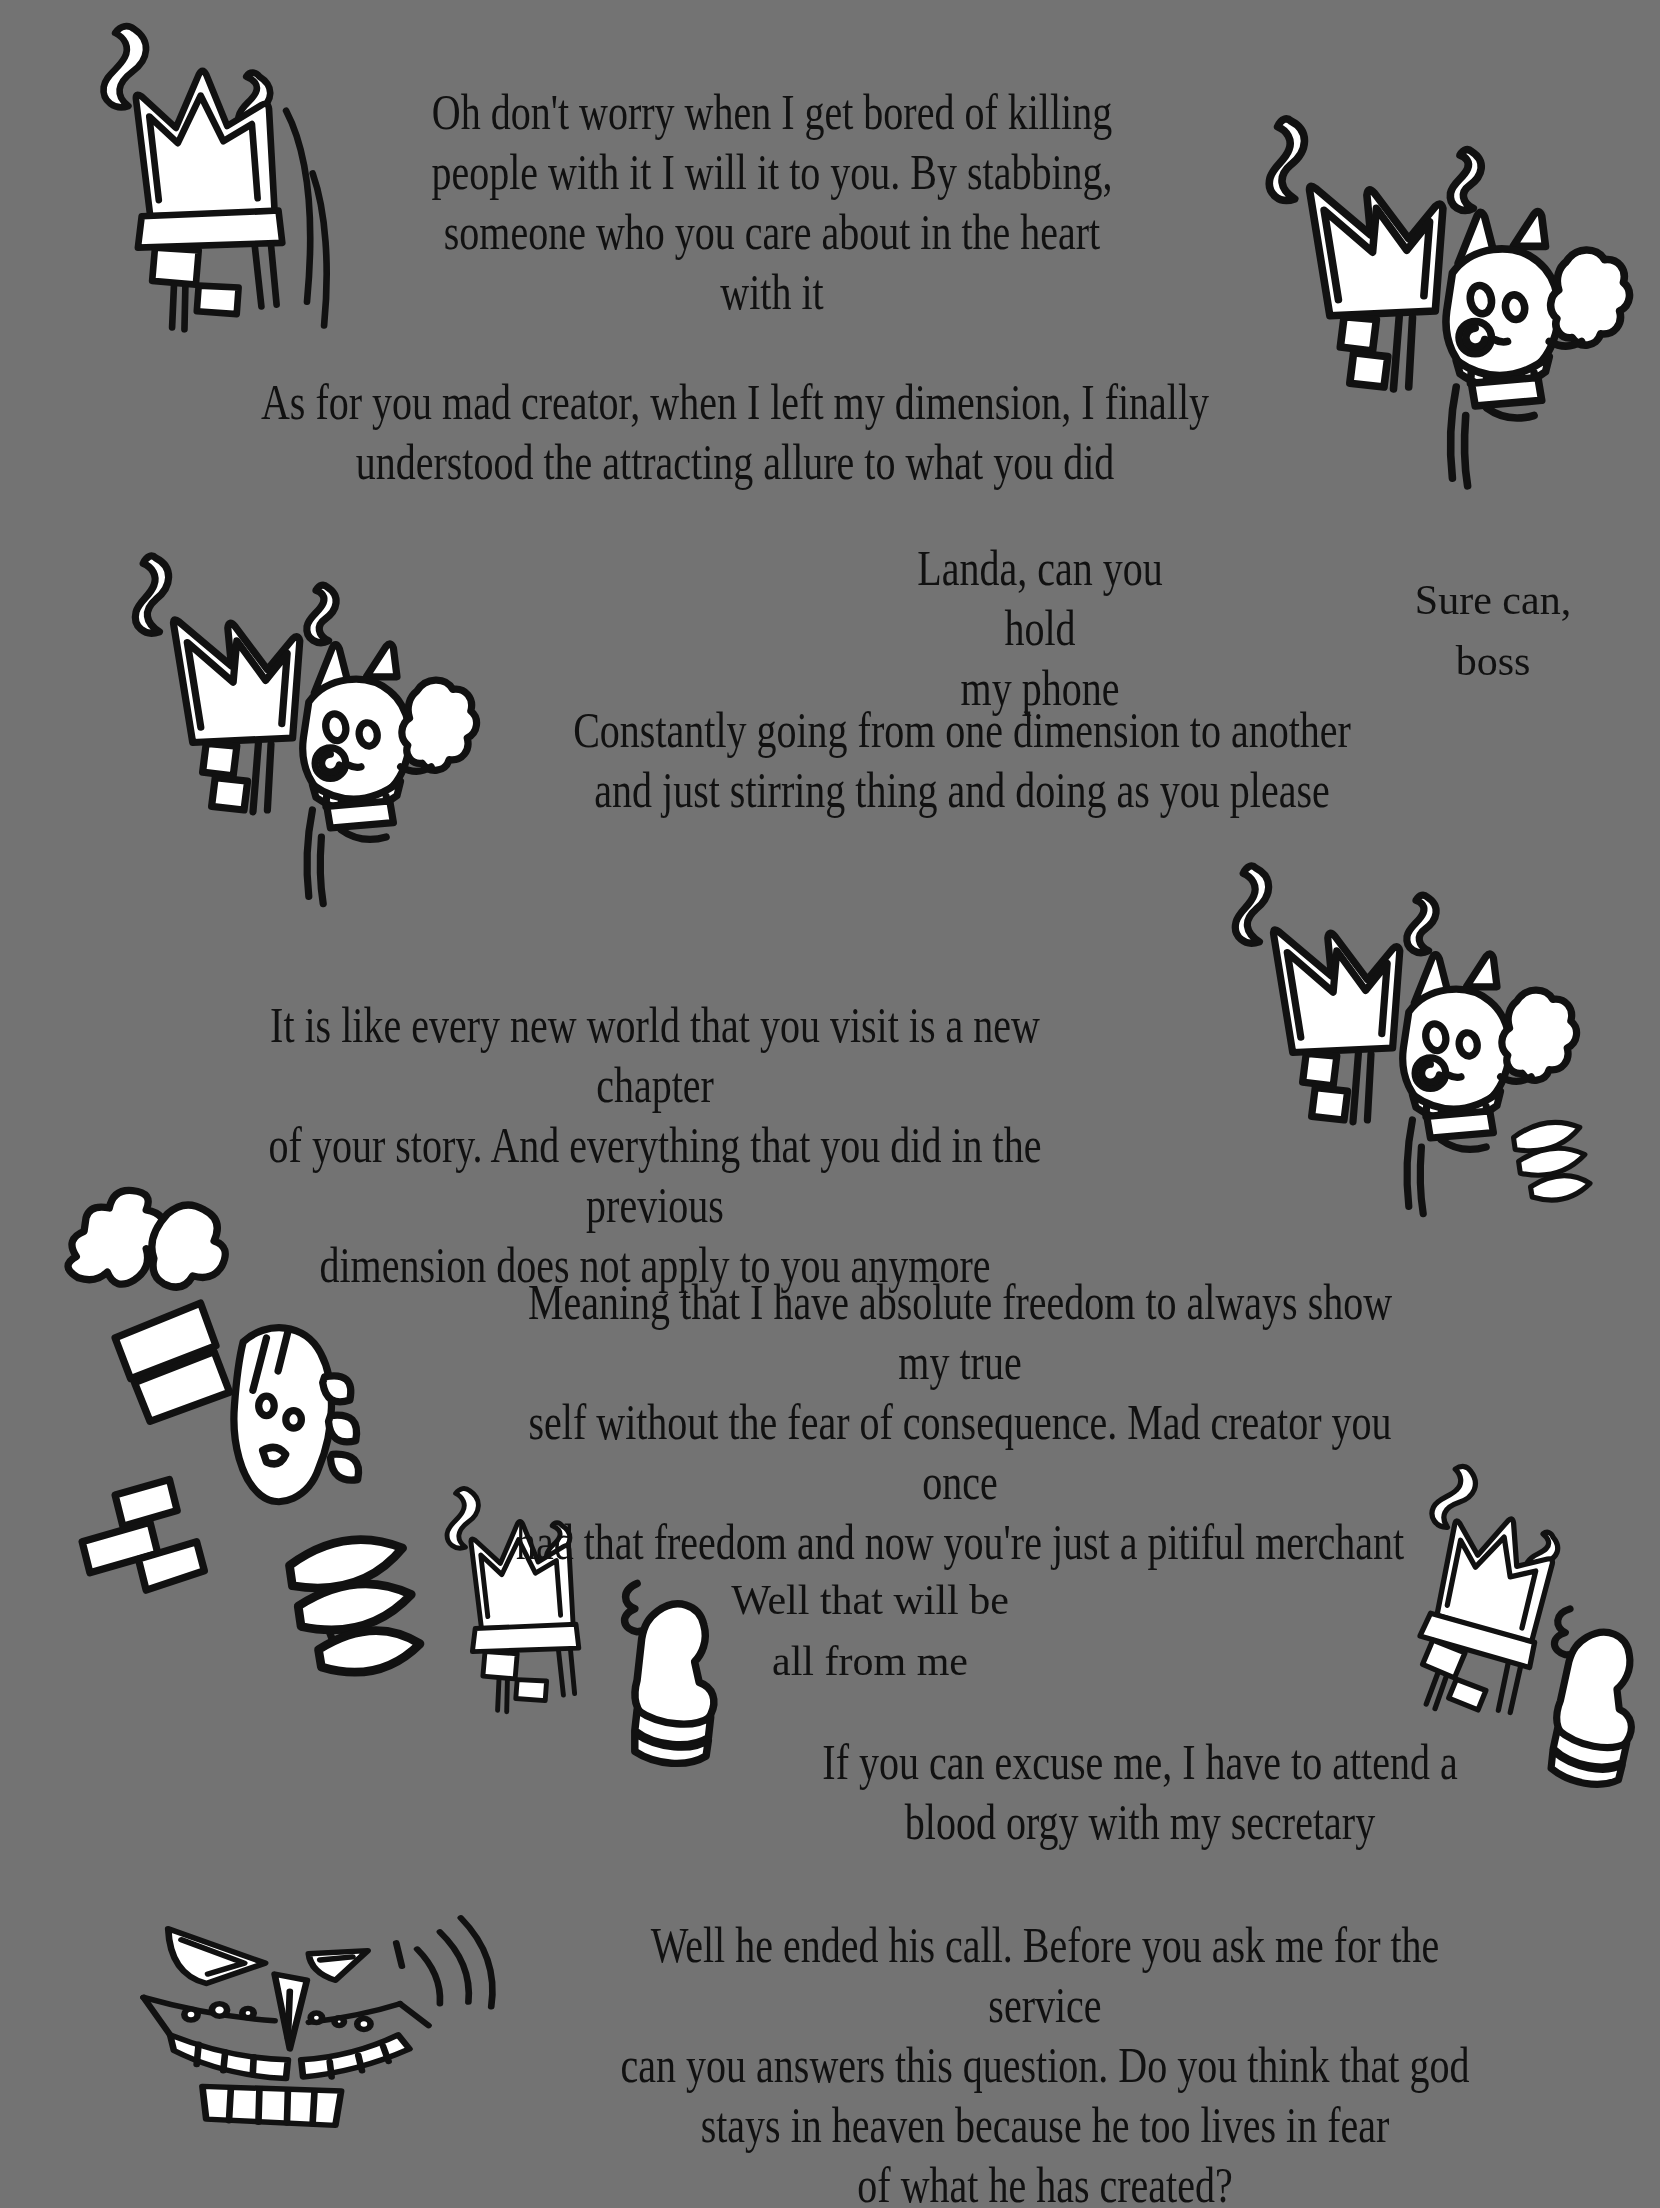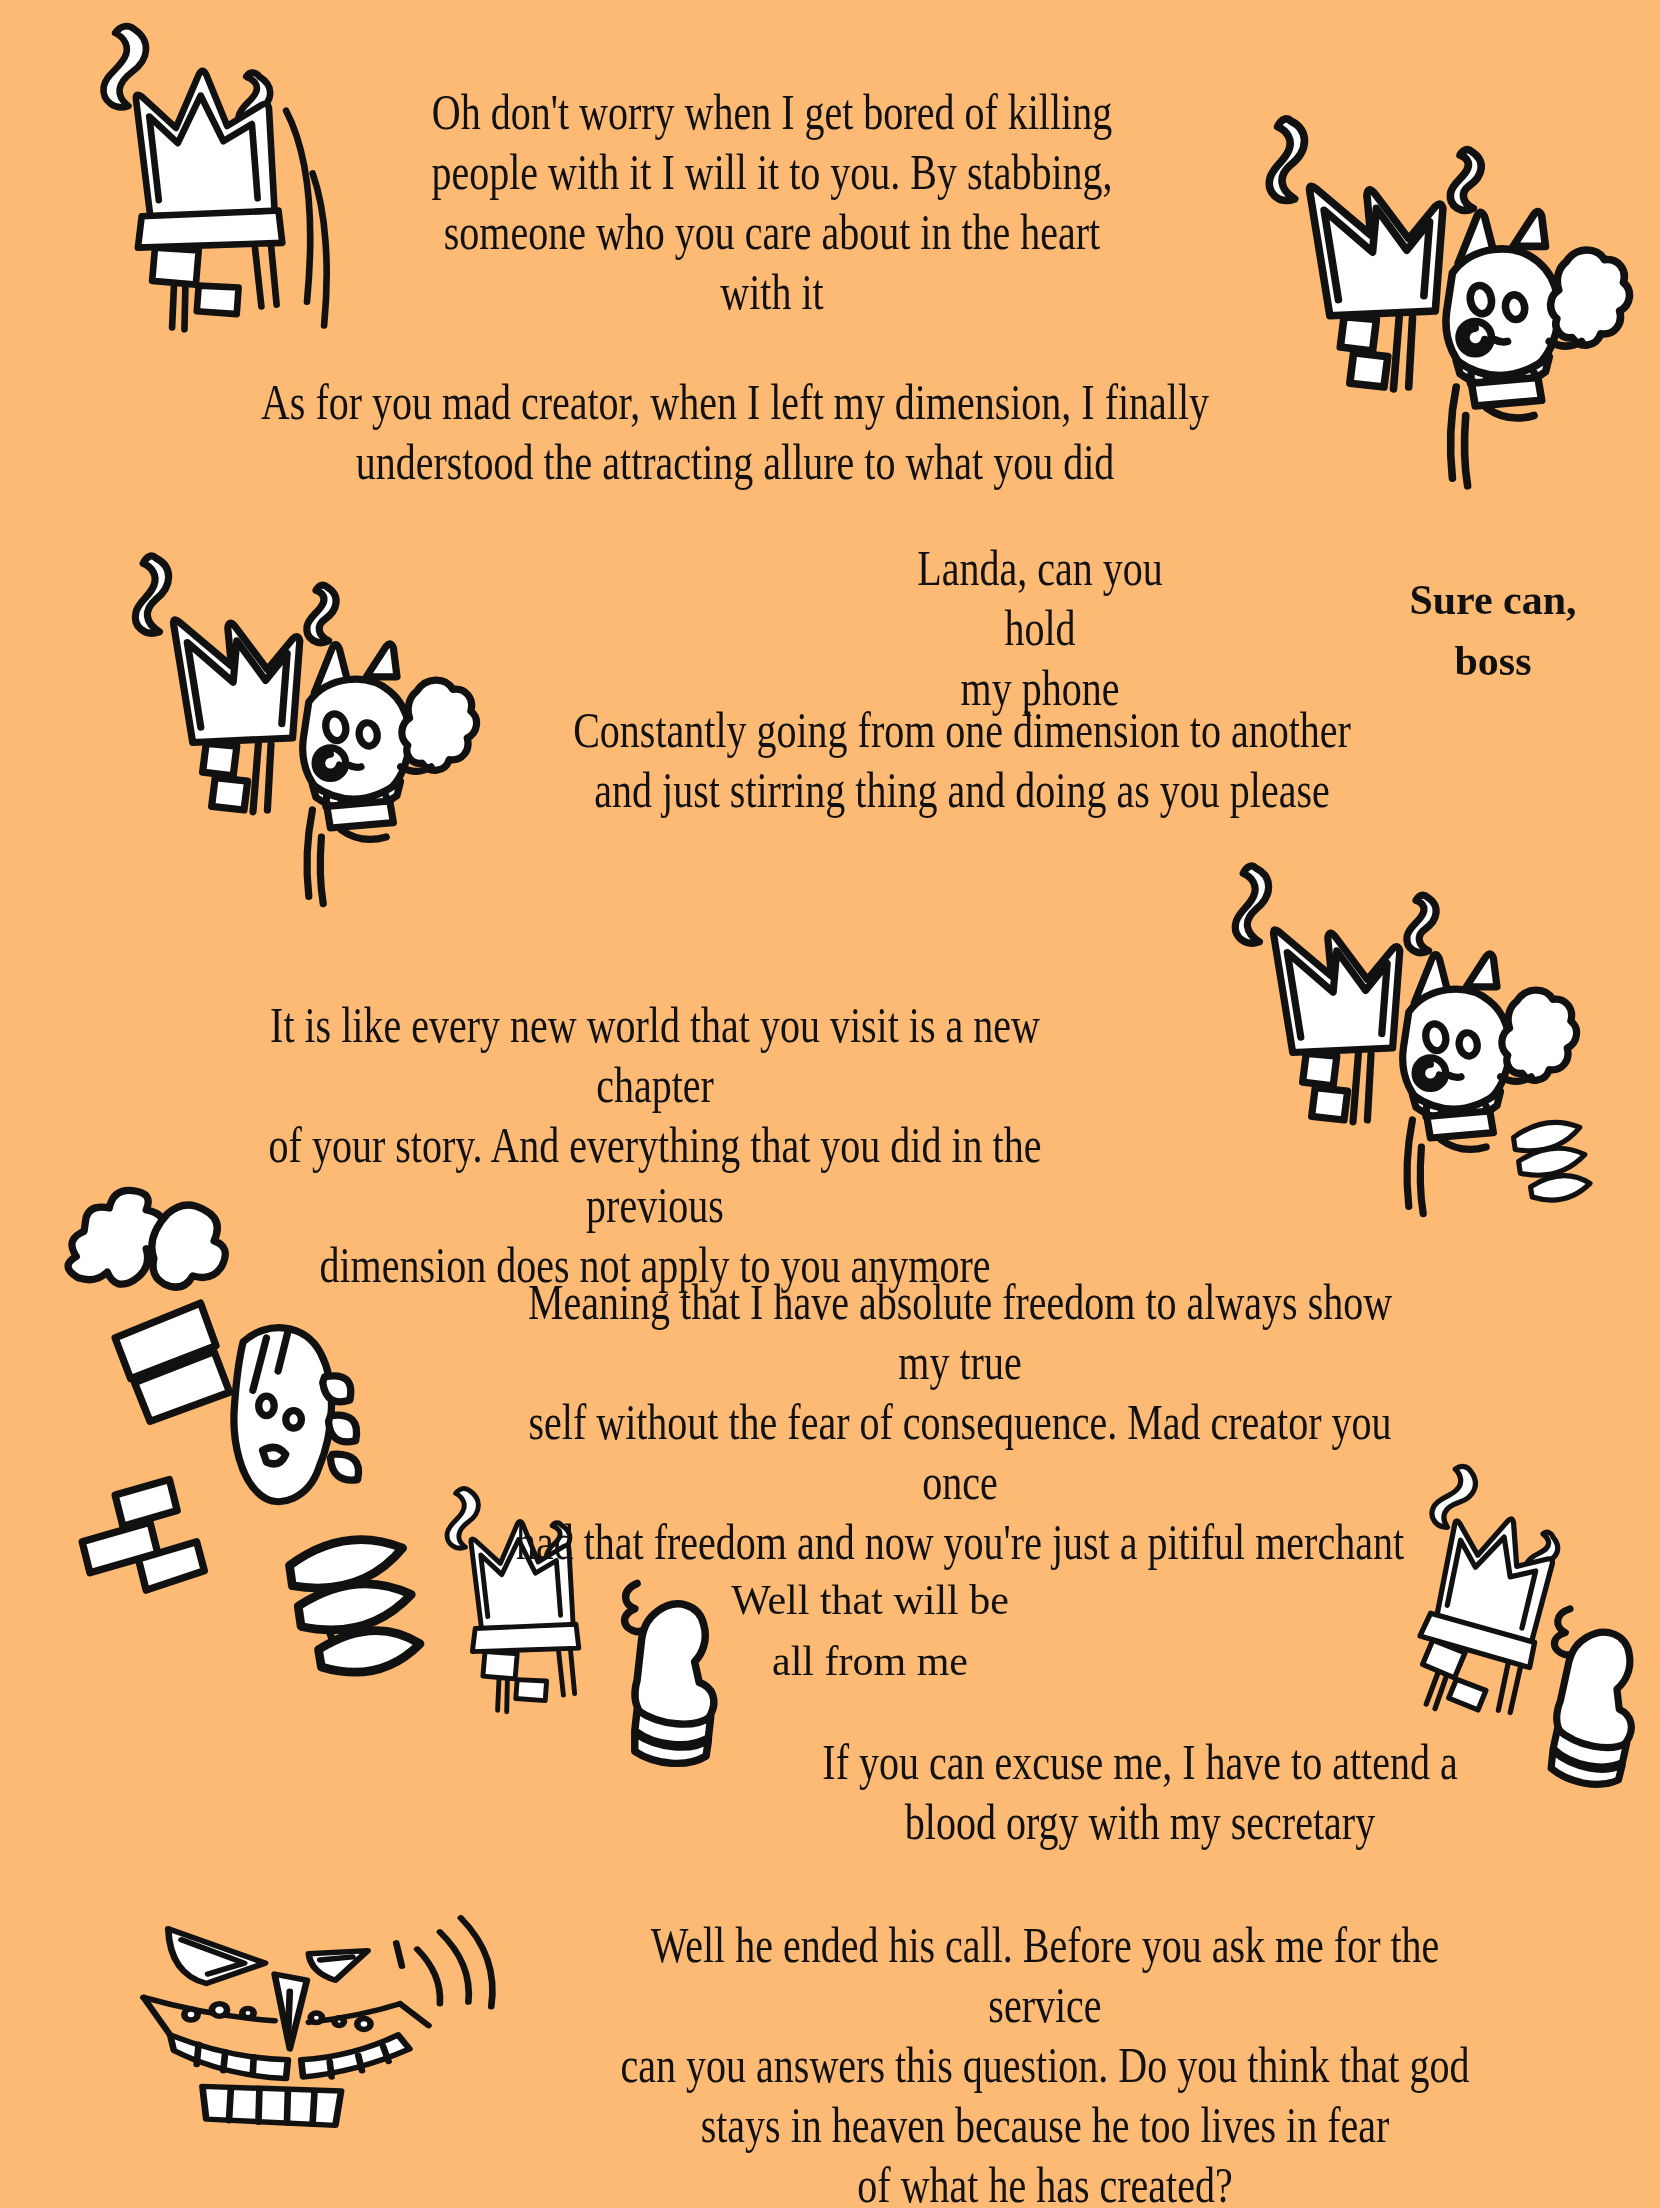--- a/index.html
+++ b/index.html
@@ -1,16 +1,16 @@
 <!DOCTYPE html>
 <html><head>
 <meta charset="utf-8">
 <style>
   html,body{margin:0;padding:0;background:#ffffff;}
-  .page{position:relative;width:1660px;height:2208px;background:#fdba74;overflow:hidden;}
+  .page{position:relative;width:1660px;height:2208px;background:#737373;overflow:hidden;}
   .speech{
     position:absolute;
     text-align:center;
     white-space:pre-line;
     color:#111111;
     font-family:"Liberation Serif","DejaVu Serif",serif;
   }
   .cond{font-size:50px;line-height:1.2;transform:scaleX(0.80);transform-origin:50% 0;}
   .reg{font-size:42px;line-height:1.45;}
   .art{position:absolute;left:0;top:0;width:1660px;height:2208px;pointer-events:none;}
@@ -144,21 +144,21 @@
   </svg>
 
   <div class="speech cond" style="left:272px;top:82px;width:1000px;">Oh don't worry when I get bored of killing
 people with it I will it to you. By stabbing,
 someone who you care about in the heart
 with it</div>
   <div class="speech cond" style="left:135px;top:372px;width:1200px;">As for you mad creator, when I left my dimension, I finally
 understood the attracting allure to what you did</div>
   <div class="speech cond" style="left:840px;top:538px;width:400px;">Landa, can you hold
 my phone</div>
-  <div class="speech reg" style="left:1373px;top:570px;width:240px;font-weight:bold;">Sure can,
+  <div class="speech reg" style="left:1373px;top:570px;width:240px;">Sure can,
 boss</div>
   <div class="speech cond" style="left:462px;top:700px;width:1000px;">Constantly going from one dimension to another
 and just stirring thing and doing as you please</div>
   <div class="speech cond" style="left:105px;top:995px;width:1100px;">It is like every new world that you visit is a new chapter
 of your story. And everything that you did in the previous
 dimension does not apply to you anymore</div>
   <div class="speech cond" style="left:385px;top:1272px;width:1150px;">Meaning that I have absolute freedom to always show my true
 self without the fear of consequence. Mad creator you once
 had that freedom and now you're just a pitiful merchant</div>
   <div class="speech reg" style="left:690px;top:1562px;width:360px;margin-top:8px;">Well that will be

